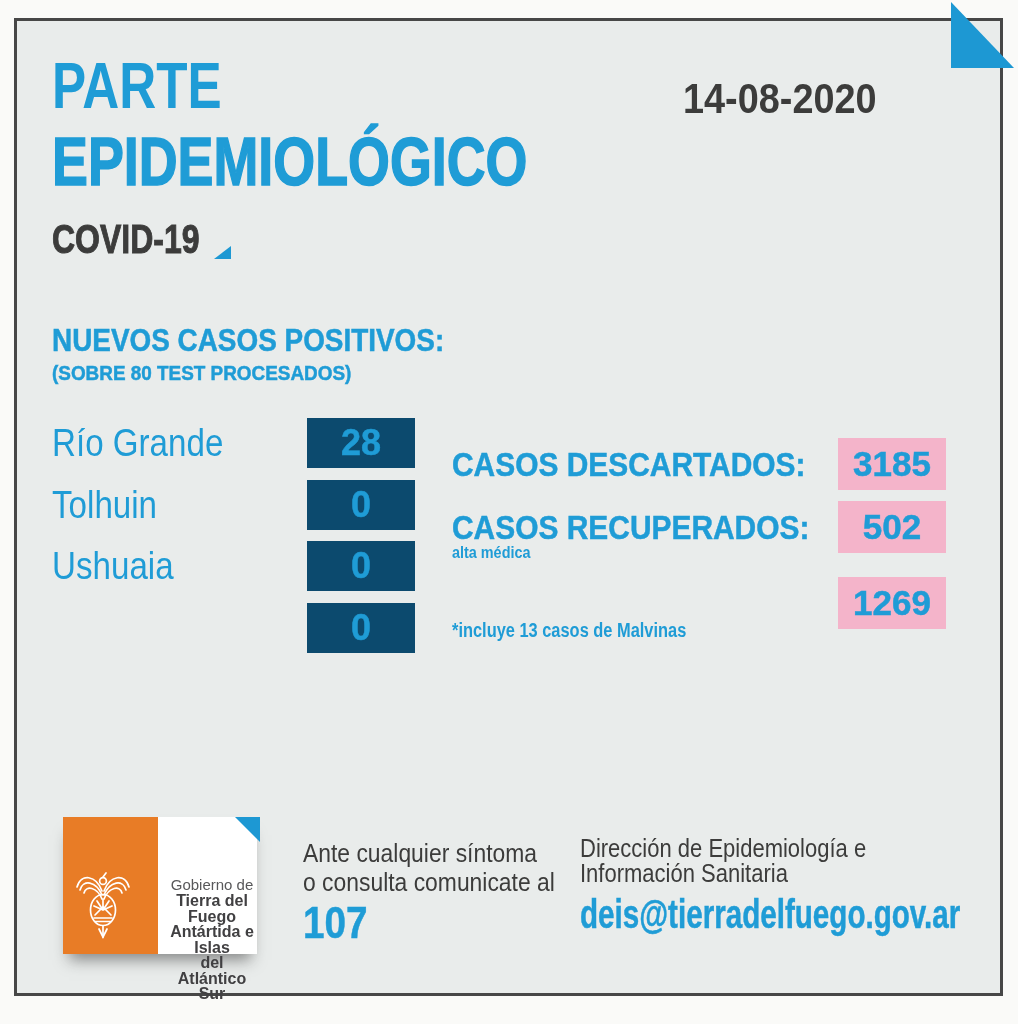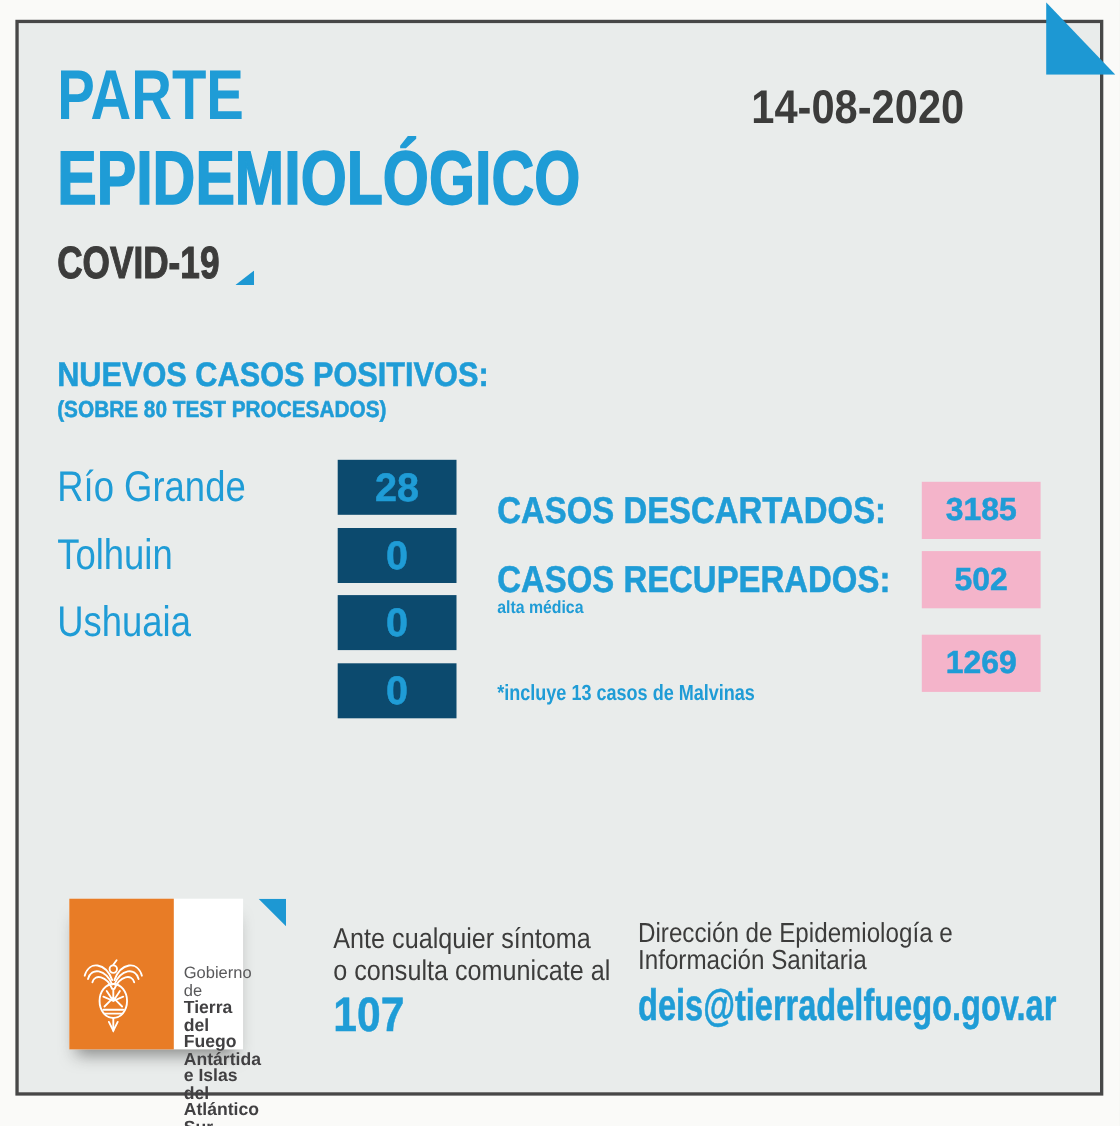--- a/index.html
+++ b/index.html
@@ -29,26 +29,27 @@
   .stroke05{-webkit-text-stroke:.5px currentColor;}
   .stroke10{-webkit-text-stroke:1px currentColor;}
   .stroke15{-webkit-text-stroke:1.5px currentColor;}
   .crow{position:absolute;left:0;width:100%;height:50px;}
   .clabel{position:absolute;left:52px;top:0;height:50px;line-height:50px;font-size:39px;color:#1f9cd6;}
   .cbox{position:absolute;left:307px;top:0;width:108px;height:50px;background:#0c4a6e;
         display:flex;align-items:center;justify-content:center;}
   .cval{font-size:36px;font-weight:700;color:#1f9cd6;}
   .sbox{position:absolute;left:838px;width:108px;height:52px;background:#f4b4ca;
         display:flex;align-items:center;justify-content:center;}
-  .sval{font-size:29px;font-weight:700;color:#1f9cd6;}
+  .sval{font-size:35px;font-weight:700;color:#1f9cd6;}
   .slabel{font-size:34px;font-weight:700;color:#1f9cd6;}
   .snote{font-weight:700;color:#1f9cd6;}
   .card{
-    position:absolute;left:63px;top:817px;width:158px;height:137px;background:#ffffff;
+    position:absolute;left:63px;top:817px;width:194px;height:137px;background:#ffffff;
     box-shadow:0 12px 14px -6px rgba(40,40,40,.5);
+    text-align:center;
   }
   .card-orange{position:absolute;left:0;top:0;width:95px;height:137px;background:#e87c26;}
   .logo-text{position:absolute;left:104px;top:60px;}
   .logo-line1{font-size:15px;line-height:16px;color:#58585a;}
   .logo-line-bold{font-size:16px;line-height:15.5px;font-weight:700;color:#414042;}
   svg{display:block;}
 </style>
 </head>
 <body>
 

